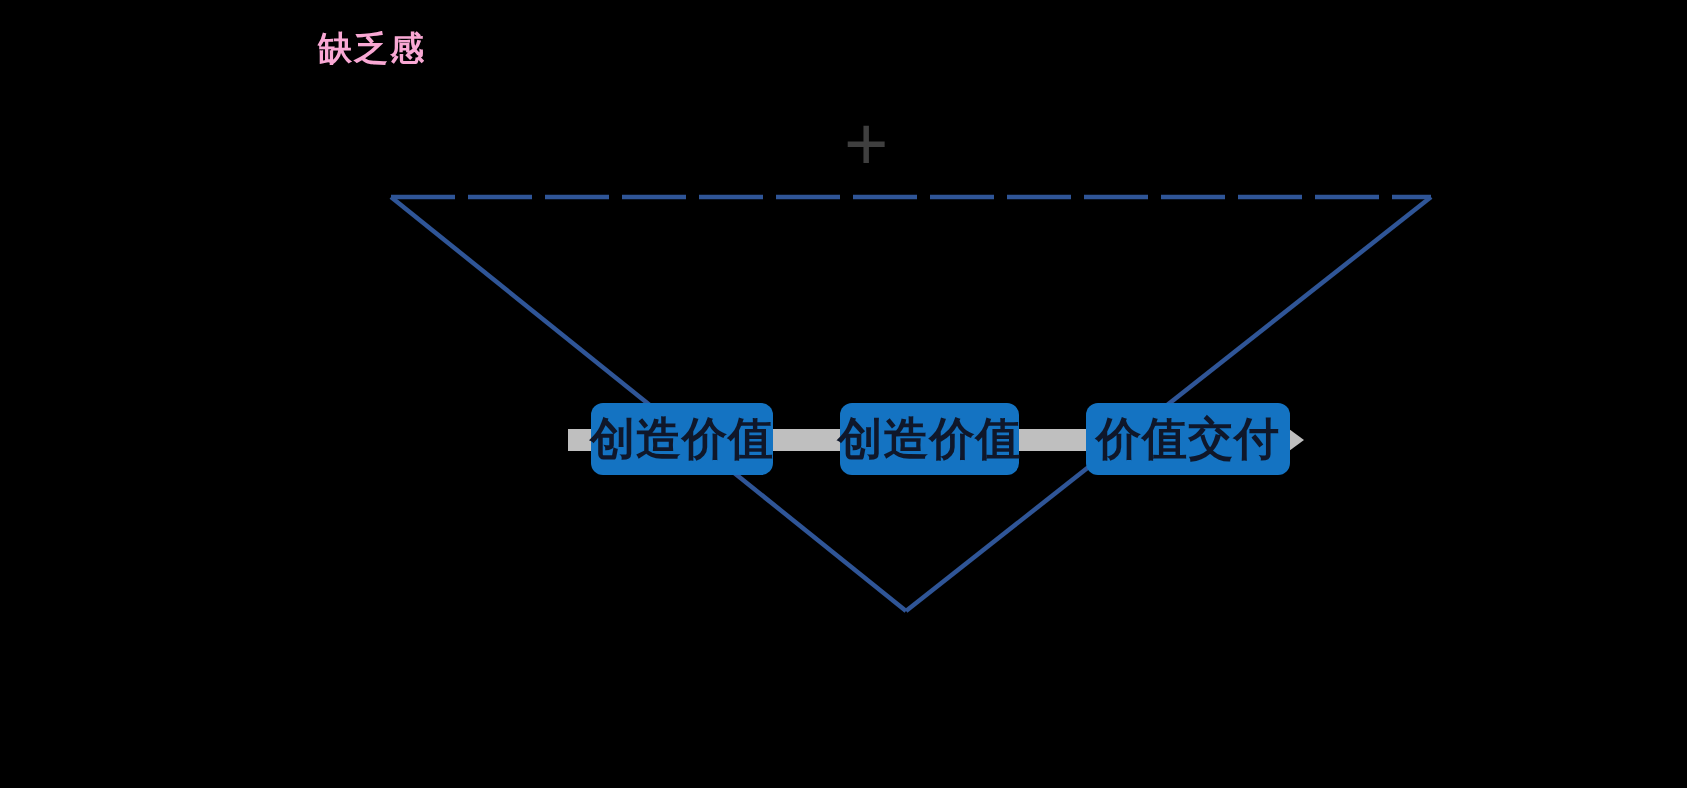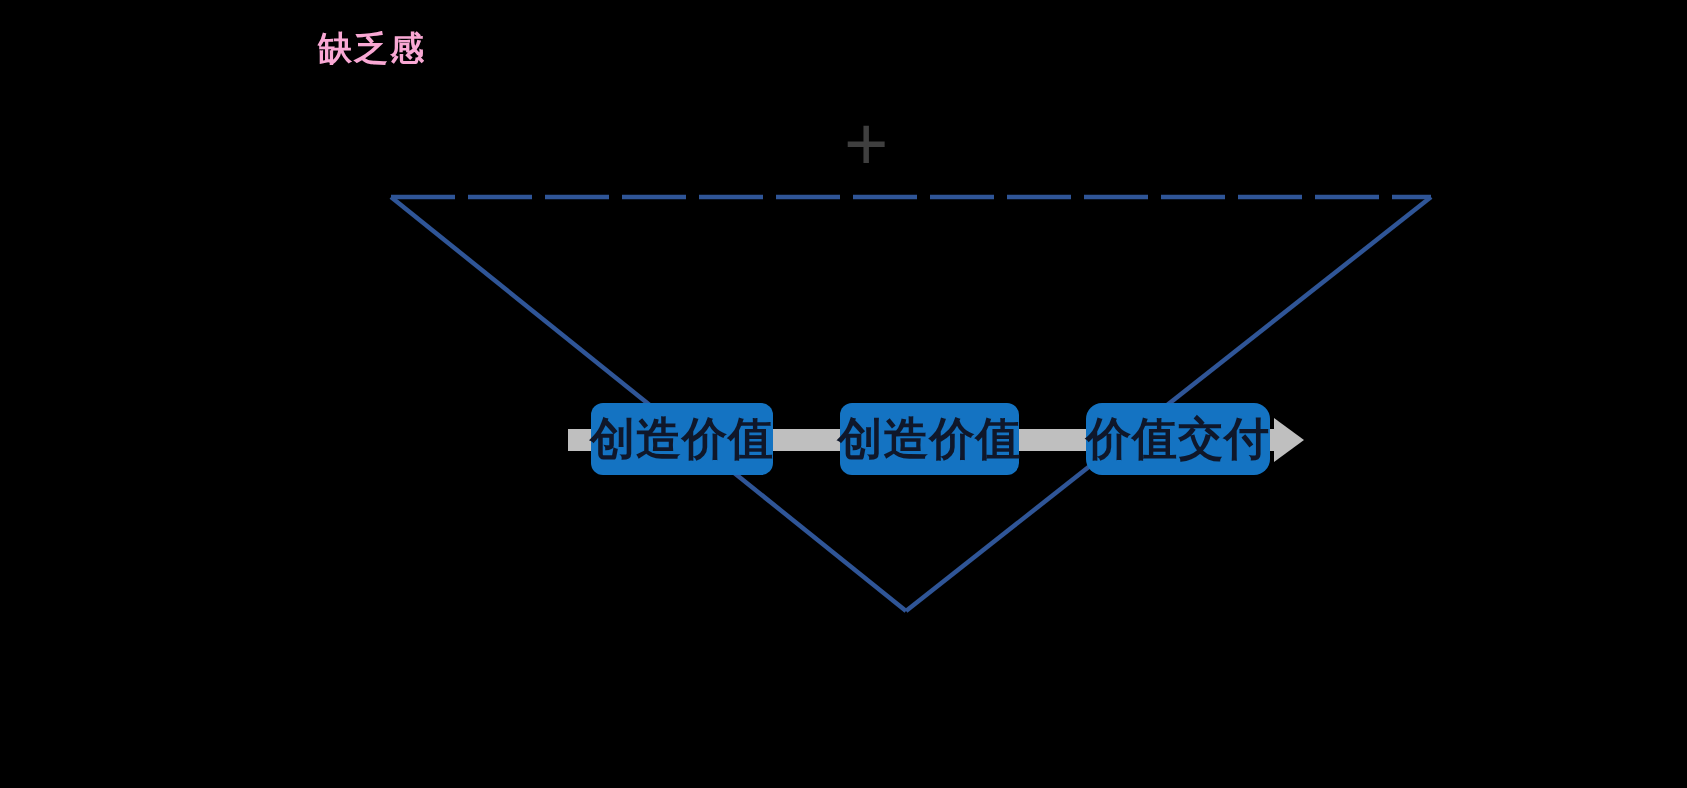--- a/index.html
+++ b/index.html
@@ -86,21 +86,21 @@
     align-items: center;
     justify-content: center;
     font-size: 45px;
     font-weight: 600;
     letter-spacing: 1px;
     z-index: 4;
     white-space: nowrap;
   }
   #box-create   { left: 591px;  width: 182px; }
   #box-perceive { left: 840px;  width: 179px; }
-  #box-deliver  { left: 1086px; width: 184px; border-radius: 16px; }
+  #box-deliver  { left: 1086px; width: 204px; }
 </style>
 </head>
 <body>
 
 <div class="canvas">
 
   <svg class="triangle-svg" viewBox="0 0 1687 788" xmlns="http://www.w3.org/2000/svg">
     <line x1="391" y1="197" x2="1431" y2="197" stroke-width="4.5" stroke-dasharray="64 13" stroke="#2F5597"></line>
     <line x1="391" y1="197" x2="906" y2="611" stroke-width="4.5" stroke="#2F5597"></line>
     <line x1="1431" y1="197" x2="906" y2="611" stroke-width="4.5" stroke="#2F5597"></line>

